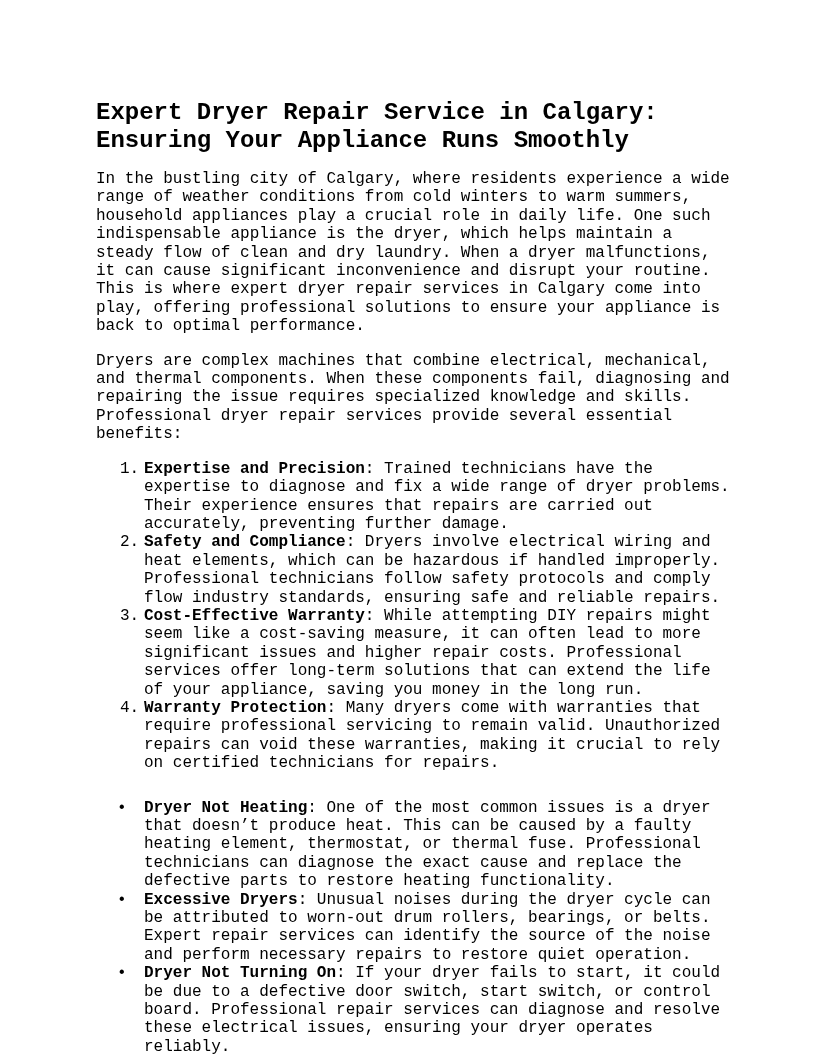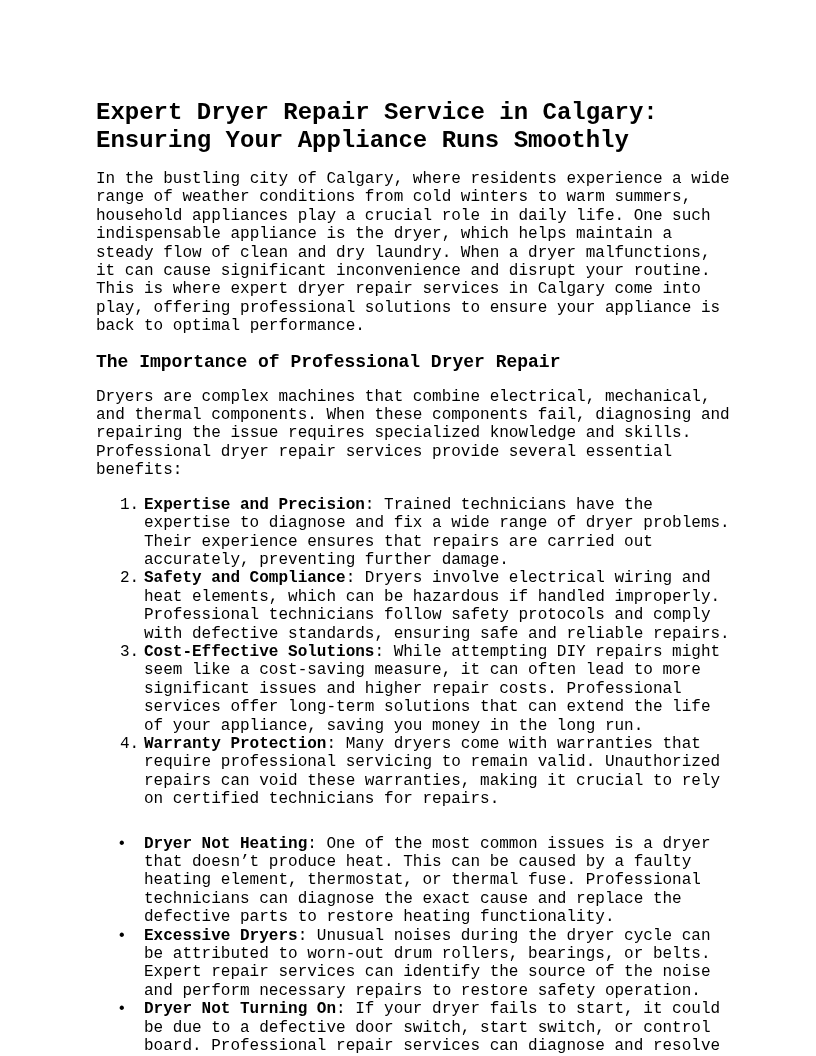--- a/index.html
+++ b/index.html
@@ -16,30 +16,29 @@
     .first-p { }
   </style>
 </head>
 <body>
 
 <div class="page">
   <h1>Expert Dryer Repair Service in Calgary: Ensuring Your Appliance Runs Smoothly</h1>
   <p class="first-p">In the bustling city of Calgary, where residents experience a wide range of weather conditions from cold winters to warm summers, household appliances play a crucial role in daily life. One such indispensable appliance is the dryer, which helps maintain a steady flow of clean and dry laundry. When a dryer malfunctions, it can cause significant inconvenience and disrupt your routine. This is where expert dryer repair services in Calgary come into play, offering professional solutions to ensure your appliance is back to optimal performance.</p>
 
   <section>
-    <h2>The Importance of Professional Dryer Repair</h2>
     <p>Dryers are complex machines that combine electrical, mechanical, and thermal components. When these components fail, diagnosing and repairing the issue requires specialized knowledge and skills. Professional dryer repair services provide several essential benefits:</p>
     <ol class="list numbered">
       <li><span class="marker">1.</span><b>Expertise and Precision</b><span>: Trained technicians have the expertise to diagnose and fix a wide range of dryer problems. Their experience ensures that repairs are carried out accurately, preventing further damage.</span></li>
-      <li><span class="marker">2.</span><b>Safety and Compliance</b><span>: Dryers involve electrical wiring and heat elements, which can be hazardous if handled improperly. Professional technicians follow safety protocols and comply with defective standards, ensuring safe and reliable repairs.</span></li>
-      <li><span class="marker">3.</span><b>Cost-Effective Solutions</b><span>: While attempting DIY repairs might seem like a cost-saving measure, it can often lead to more significant issues and higher repair costs. Professional services offer long-term solutions that can extend the life of your appliance, saving you money in the long run.</span></li>
+      <li><span class="marker">2.</span><b>Safety and Compliance</b><span>: Dryers involve electrical wiring and heat elements, which can be hazardous if handled improperly. Professional technicians follow safety protocols and comply flow industry standards, ensuring safe and reliable repairs.</span></li>
+      <li><span class="marker">3.</span><b>Cost-Effective Warranty</b><span>: While attempting DIY repairs might seem like a cost-saving measure, it can often lead to more significant issues and higher repair costs. Professional services offer long-term solutions that can extend the life of your appliance, saving you money in the long run.</span></li>
       <li><span class="marker">4.</span><b>Warranty Protection</b><span>: Many dryers come with warranties that require professional servicing to remain valid. Unauthorized repairs can void these warranties, making it crucial to rely on certified technicians for repairs.</span></li>
     </ol>
   </section>
 
   <section>
     <ul class="list bullets" style="margin-top:26px;">
       <li><span class="marker">•</span><b>Dryer Not Heating</b><span>: One of the most common issues is a dryer that doesn’t produce heat. This can be caused by a faulty heating element, thermostat, or thermal fuse. Professional technicians can diagnose the exact cause and replace the defective parts to restore heating functionality.</span></li>
-      <li><span class="marker">•</span><b>Excessive Dryers</b><span>: Unusual noises during the dryer cycle can be attributed to worn-out drum rollers, bearings, or belts. Expert repair services can identify the source of the noise and perform necessary repairs to restore safety operation.</span></li>
+      <li><span class="marker">•</span><b>Excessive Dryers</b><span>: Unusual noises during the dryer cycle can be attributed to worn-out drum rollers, bearings, or belts. Expert repair services can identify the source of the noise and perform necessary repairs to restore quiet operation.</span></li>
       <li><span class="marker">•</span><b>Dryer Not Turning On</b><span>: If your dryer fails to start, it could be due to a defective door switch, start switch, or control board. Professional repair services can diagnose and resolve these electrical issues, ensuring your dryer operates reliably.</span></li>
     </ul>
   </section>
 </div>
 
 </body></html>

